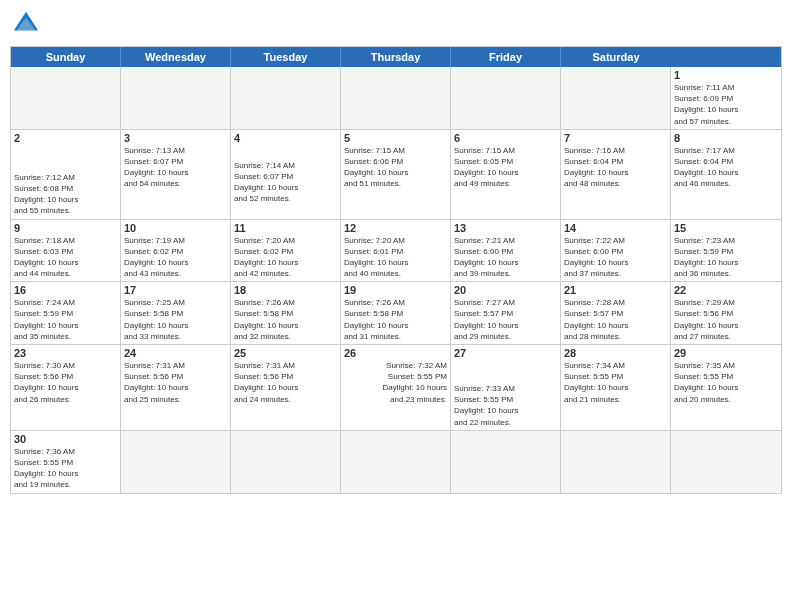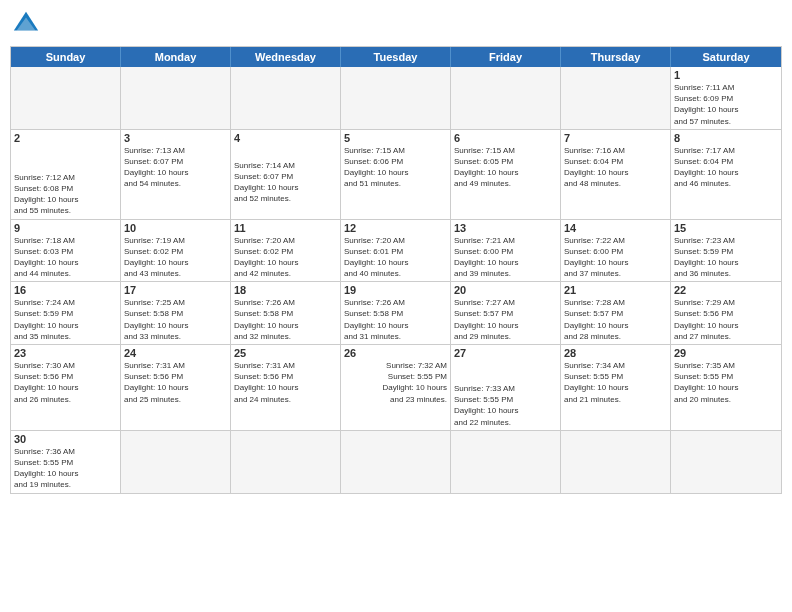--- a/index.html
+++ b/index.html
@@ -140,25 +140,24 @@
     </div>
     <div class="title-block">
       <div class="month-title"></div>
       <div class="location-title"></div>
     </div>
   </div>
 
   <div class="calendar">
     <div class="cal-header">
     <div class="cal-header-cell">Sunday</div>
-        <div class="cal-header-cell">Monday</div>
         <div class="cal-header-cell">Wednesday</div>
         <div class="cal-header-cell">Tuesday</div>
+        <div class="cal-header-cell">Thursday</div>
         <div class="cal-header-cell">Friday</div>
-        <div class="cal-header-cell">Thursday</div>
         <div class="cal-header-cell">Saturday</div>
       </div>
     <div class="cal-body">
     <div class="cal-row">
           <div class="cal-cell empty"></div>
           <div class="cal-cell empty"></div>
           <div class="cal-cell empty"></div>
           <div class="cal-cell empty"></div>
           <div class="cal-cell empty"></div>
           <div class="cal-cell empty"></div>

